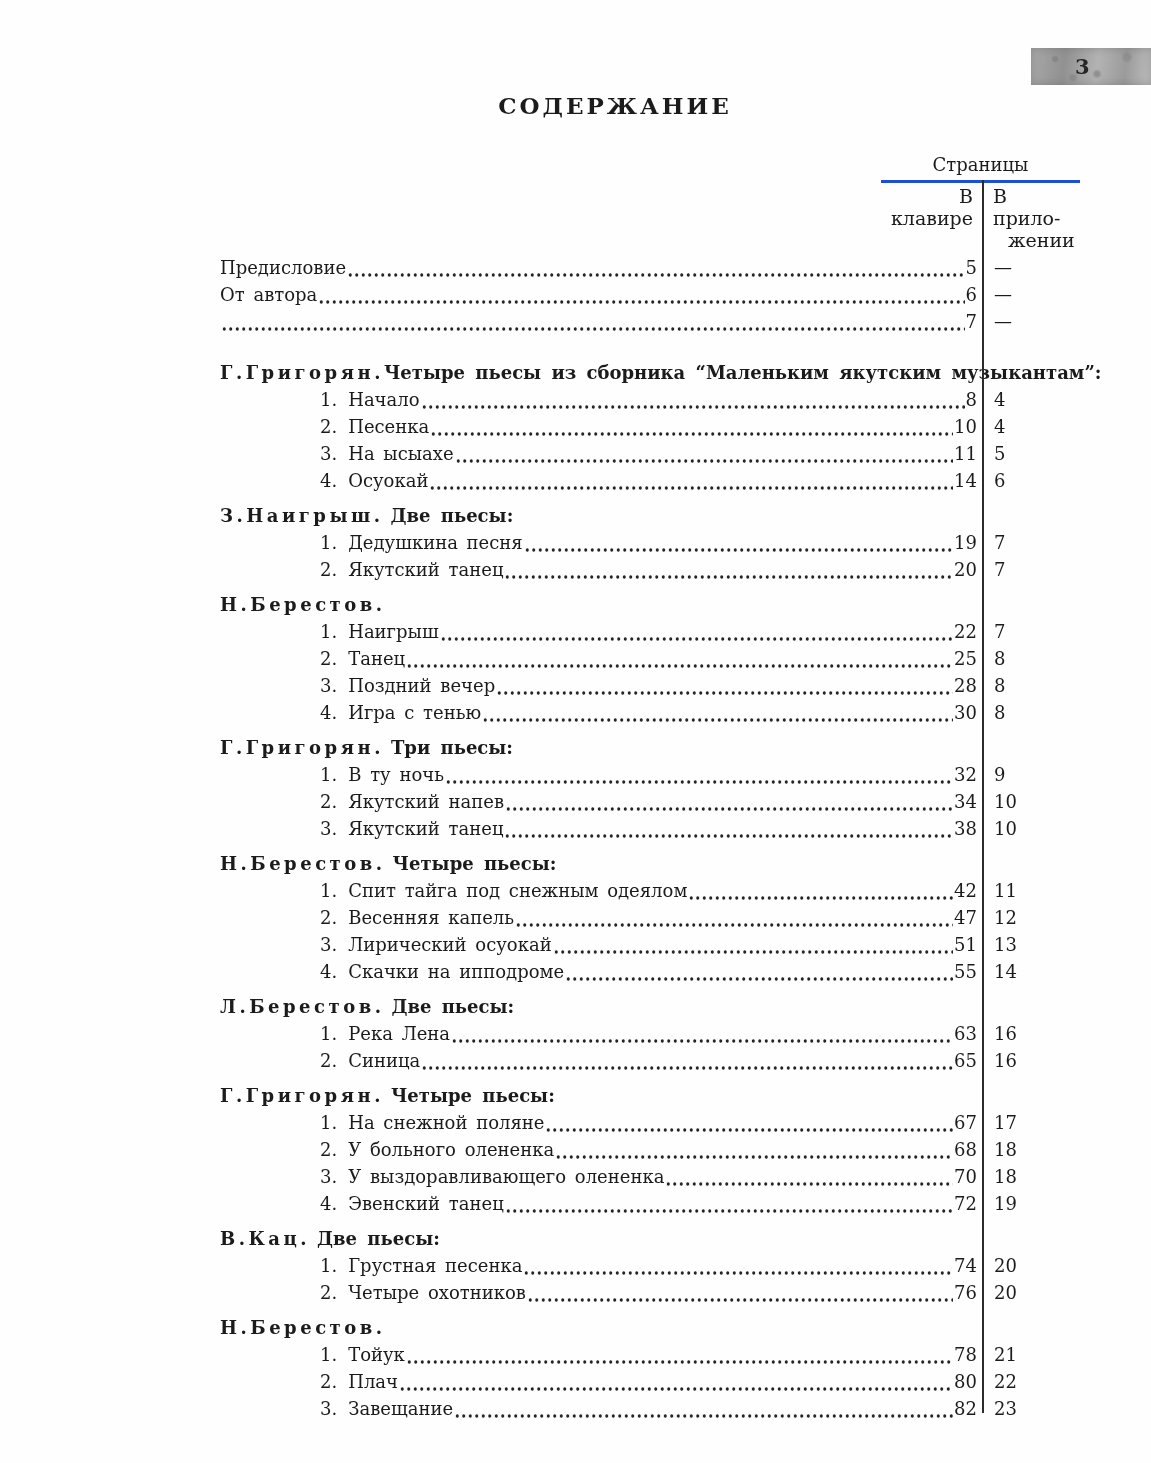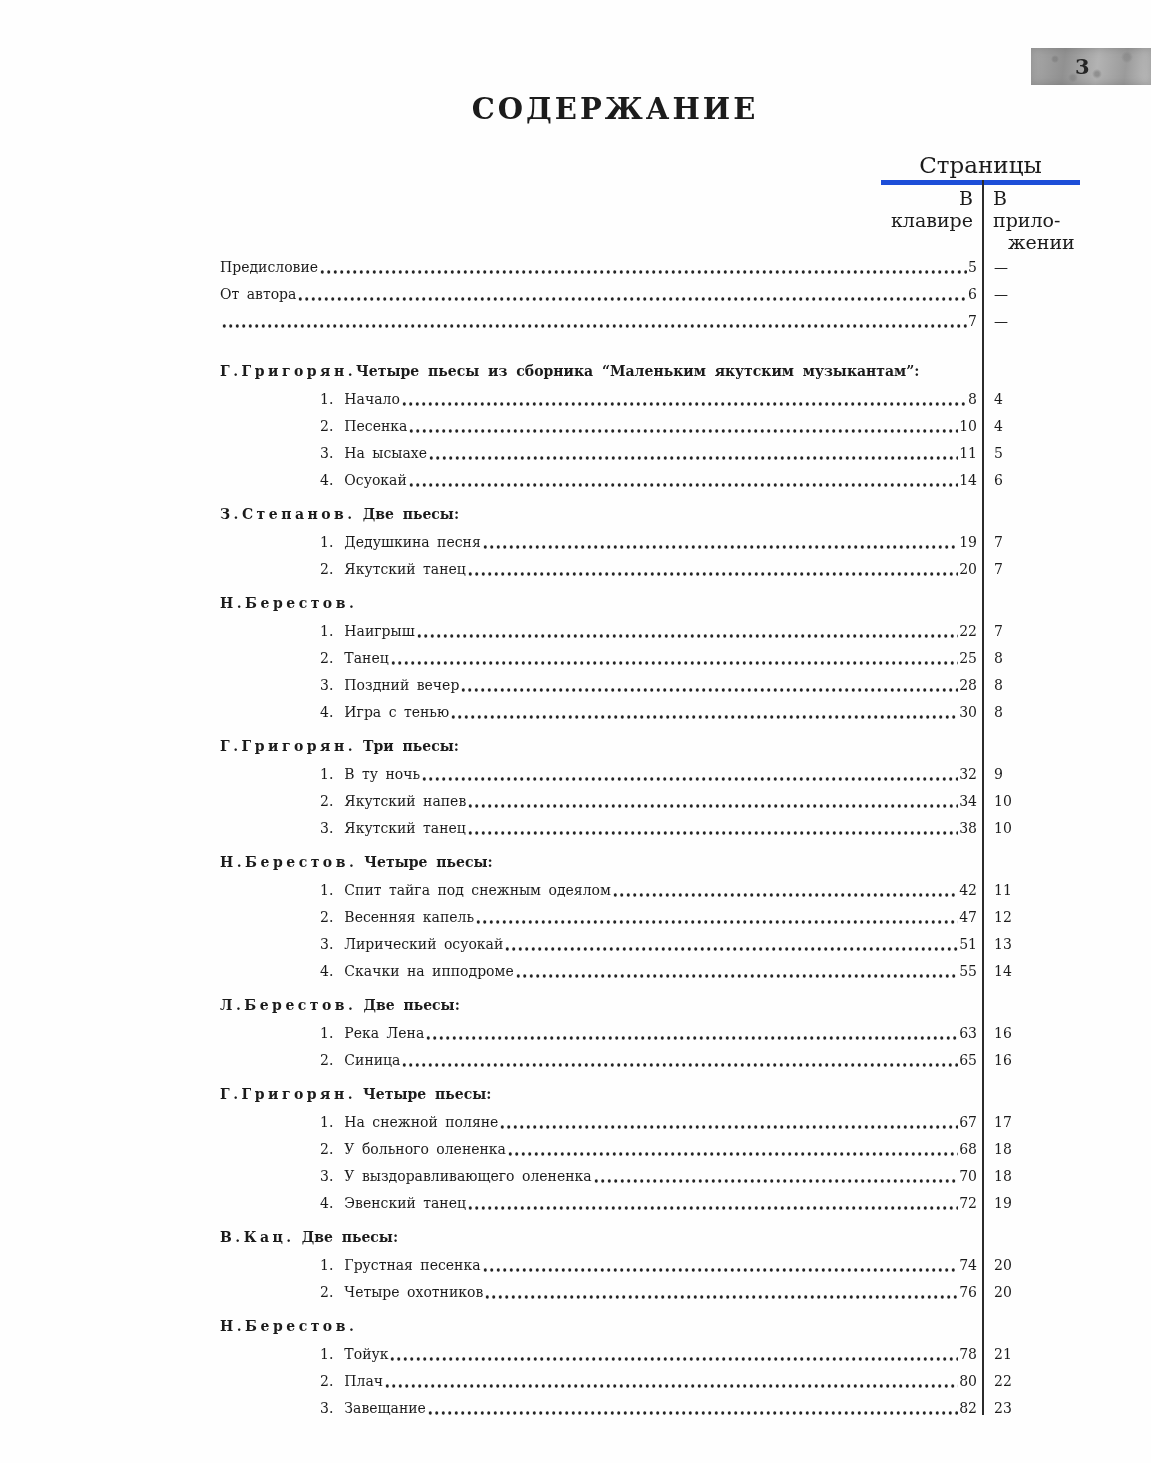--- a/index.html
+++ b/index.html
@@ -26,44 +26,44 @@
       linear-gradient(97deg,#a9a9a9 0%,#919191 28%,#b3b3b3 55%,#9b9b9b 78%,#c0c0c0 100%);
     box-shadow: inset 0 0 8px rgba(90,90,90,.4);
   }
   .badge .num {
     font-size:21px; font-weight:700; color:#262626;
     margin-left:44px;
   }
   .doc-title {
     position:absolute; top:92px; left:220px; width:790px;
     text-align:center;
-    font-size:29px; font-weight:700; letter-spacing:3px;
+    font-size:23px; font-weight:700; letter-spacing:3px;
     word-spacing:4px;
   }
   .toc { position:absolute; top:150px; left:220px; width:860px; }
 
   .pages-label-row { margin-left:661px; width:199px; text-align:center; }
-  .pages-label { font-size:23px; line-height:30px; font-weight:500; word-spacing:3px; }
+  .pages-label { font-size:18px; line-height:30px; font-weight:500; word-spacing:3px; }
 
   .toc-body { position:relative; }
   .col-divider {
     position:absolute; left:762px; top:0; bottom:6px;
     width:2px; background:#2b2b2b;
   }
   .subhead { display:flex; min-height:48px; }
   .subhead-spacer { width:661px; }
   .subhead-ruled {
-    width:199px; border-top:5px solid #1d4ed8;
+    width:199px; border-top:3px solid #1d4ed8;
     display:flex; padding-top:2px; font-size:19px; line-height:22px;
   }
   .subhead-ruled .col1 { width:101px; text-align:right; padding-right:9px; }
   .subhead-ruled .col2 { flex:1; padding-left:11px; }
   .subhead-ruled .col2 .line2 { display:block; padding-left:15px; }
 
-  .row { display:flex; align-items:center; height:27px; font-size:14px; }
+  .row { display:flex; align-items:flex-end; height:27px; font-size:18px; }
   .cell-main { width:762px; display:flex; align-items:baseline; white-space:nowrap; }
   .cell-main.indent { padding-left:100px; }
   .item-num { margin-right:11px; }
   .row-title { word-spacing:3px; }
   .leader {
     flex:1 1 auto; align-self:flex-end;
     height:7px; margin:0 1px;
     background-image:radial-gradient(circle, #242424 1.4px, transparent 1.9px);
     background-size:6.5px 6px; background-repeat:repeat-x; background-position:0 1px;
   }
@@ -171,21 +171,21 @@
             <div class="cell-main indent">
               <span class="item-num">4.</span>
               <span class="row-title">Осуокай</span>
               <span class="leader"></span>
               <span class="pg">14</span>
             </div>
             <div class="cell-appendix">6</div>
           </div>
           <div class="row section-row">
             <div class="cell-main">
-              <span class="author spaced">З.Степанов.</span>
+              <span class="author spaced">З.Наигрыш.</span>
               <span class="sec-title">Две пьесы:</span>
             </div>
             <div class="cell-appendix"></div>
           </div>
           <div class="row">
             <div class="cell-main indent">
               <span class="item-num">1.</span>
               <span class="row-title">Дедушкина песня</span>
               <span class="leader"></span>
               <span class="pg">19</span>

